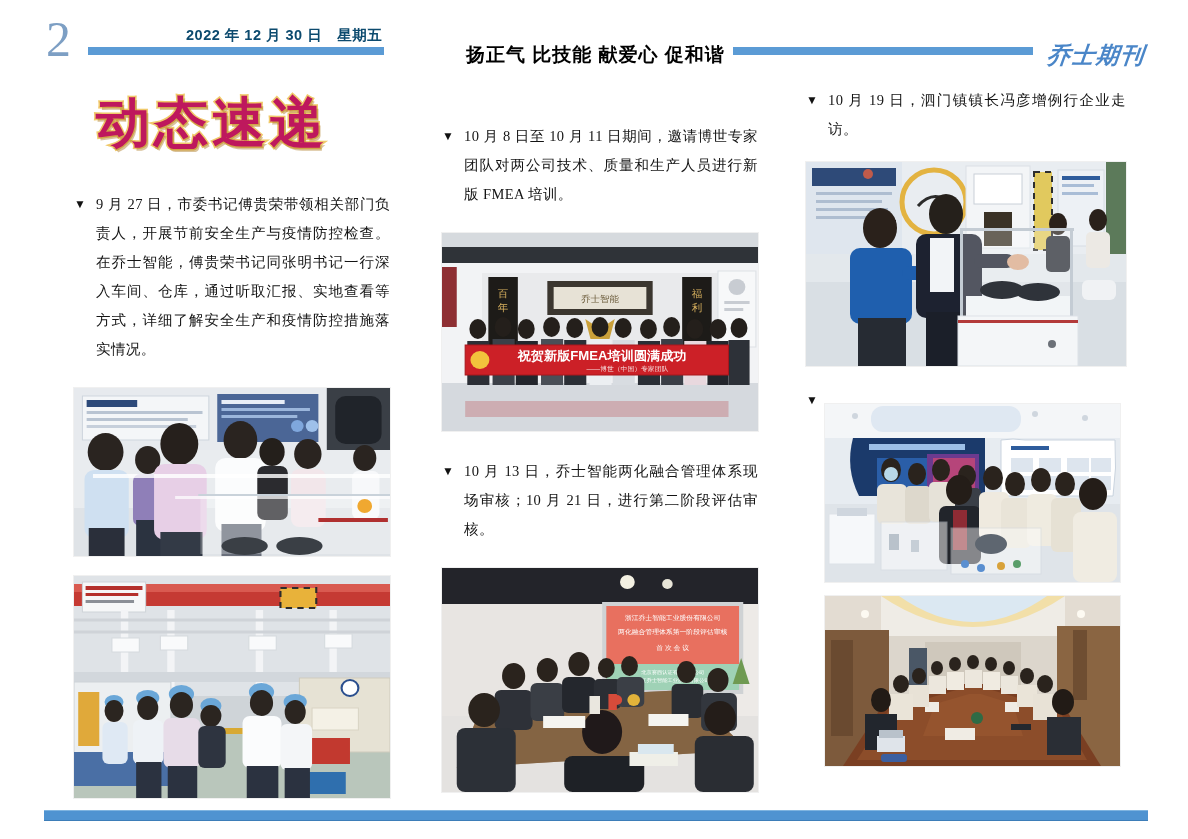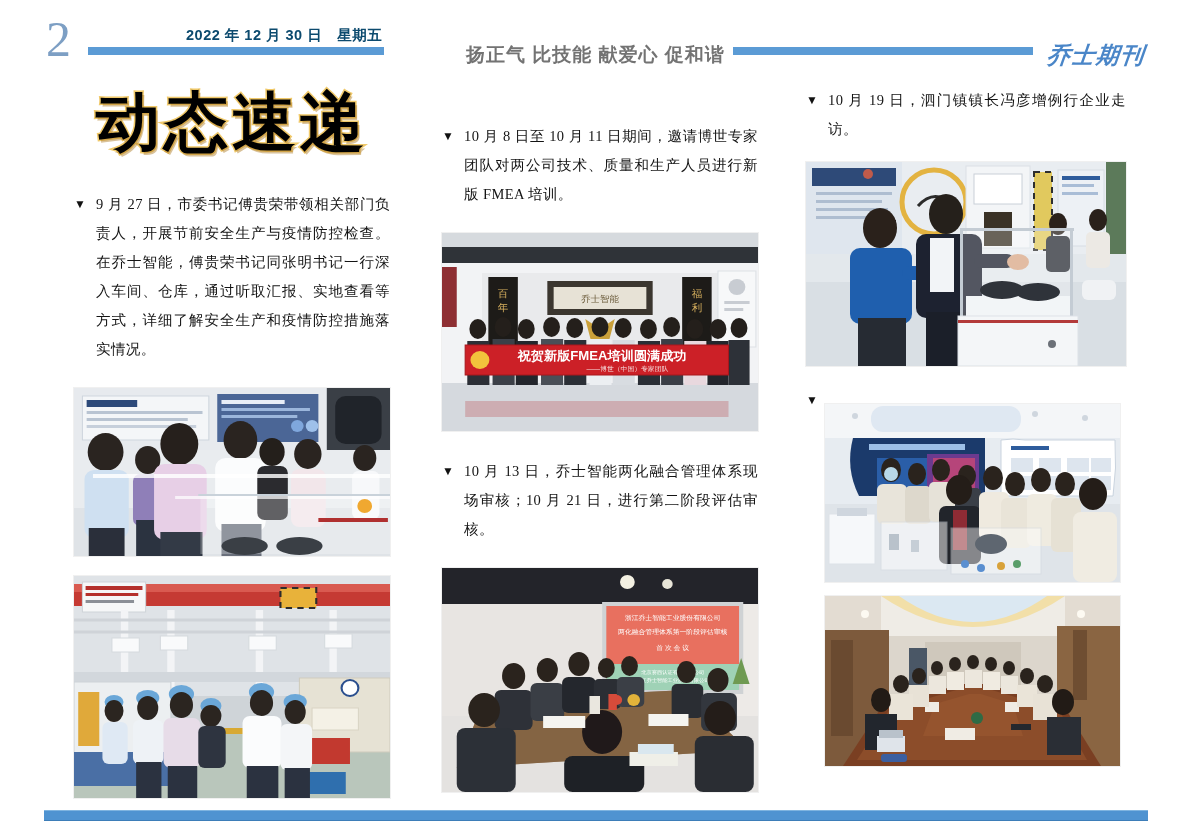--- a/index.html
+++ b/index.html
@@ -51,21 +51,21 @@
     color: #0c4a6e;
     letter-spacing: 0.5px;
     white-space: nowrap;
   }
   .slogan {
     position: absolute;
     left: 466px; top: 42px;
     font-family: "Liberation Sans", sans-serif;
     font-size: 19px;
     font-weight: 700;
-    color: #737373;
+    color: #000000;
     letter-spacing: 1px;
     white-space: nowrap;
   }
   .brand-logo {
     position: absolute;
     left: 1047px; top: 40px;
     font-family: "Liberation Serif", serif;
     font-size: 23px;
     font-weight: 700;
     font-style: italic;
@@ -85,25 +85,25 @@
   .col-3 { left: 806px; width: 320px; }
 
   
   .section-title {
     position: absolute;
     left: 96px;
     top: 78px;
     width: 300px;
     height: 88px;
     font-family: "Liberation Sans", sans-serif;
-    font-size: 64px;
+    font-size: 54px;
     font-weight: 700;
     line-height: 88px;
     letter-spacing: 4px;
-    color: #000000;
+    color: #be185d;
     -webkit-text-stroke: 3px #f0c96a;
     paint-order: stroke fill;
     text-shadow: 2px 3px 0 rgba(170,120,30,0.45);
     white-space: nowrap;
   }
 
   
   .para {
     font-family: "Liberation Serif", "DejaVu Serif", serif;
     font-size: 14.5px;

